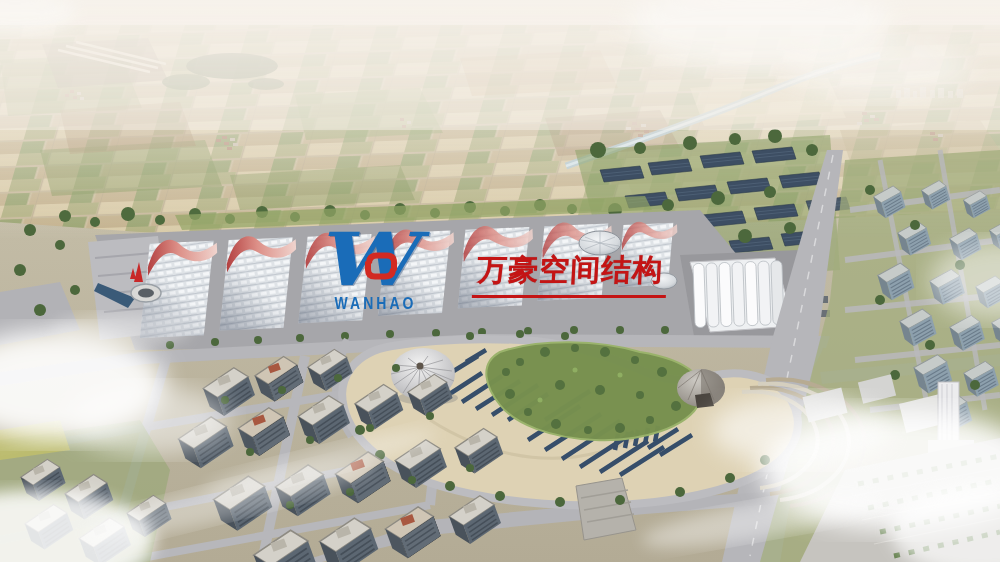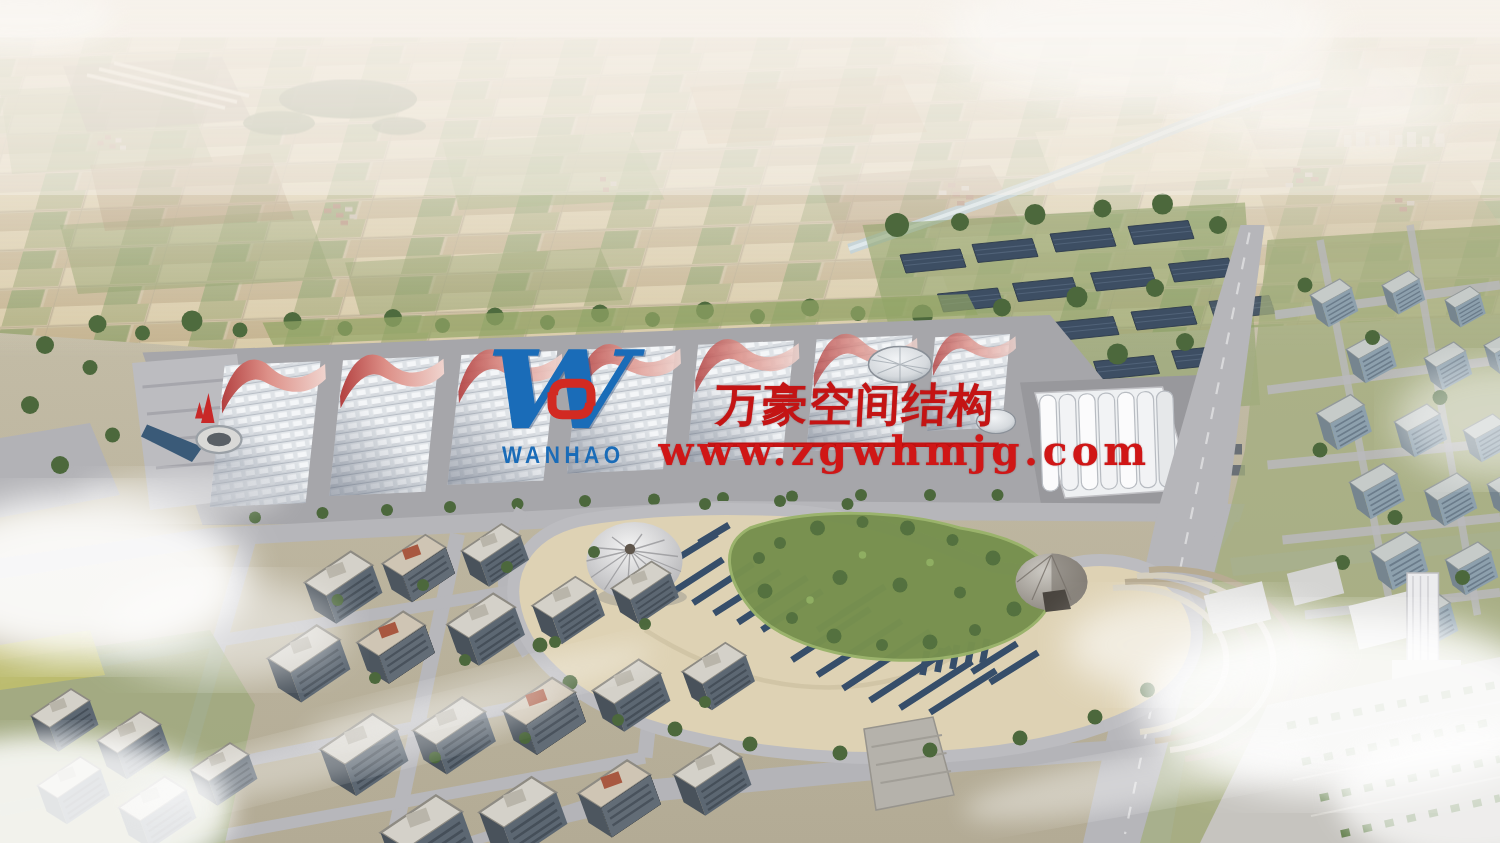--- a/index.html
+++ b/index.html
@@ -557,16 +557,15 @@
 </svg>
 
 <div class="wm">
   <div class="wm-w">W</div>
   <svg class="wm-emblem" viewBox="0 0 40 33">
     <path d="M8,14 q0,-8 8,-8 h10 q7,0 7,7 v8" fill="none" stroke="#d22a22" stroke-width="6"></path>
     <path d="M32,19 q0,8 -8,8 h-10 q-7,0 -7,-7 v-8" fill="none" stroke="#d22a22" stroke-width="6"></path>
   </svg>
   <div class="wm-sub">WANHAO</div>
   <div class="wm-cn">万豪空间结构</div>
-  <div class="wm-url">www.zgwhmjg.com</div>
 </div>
 
 </div>
 
 </body></html>

